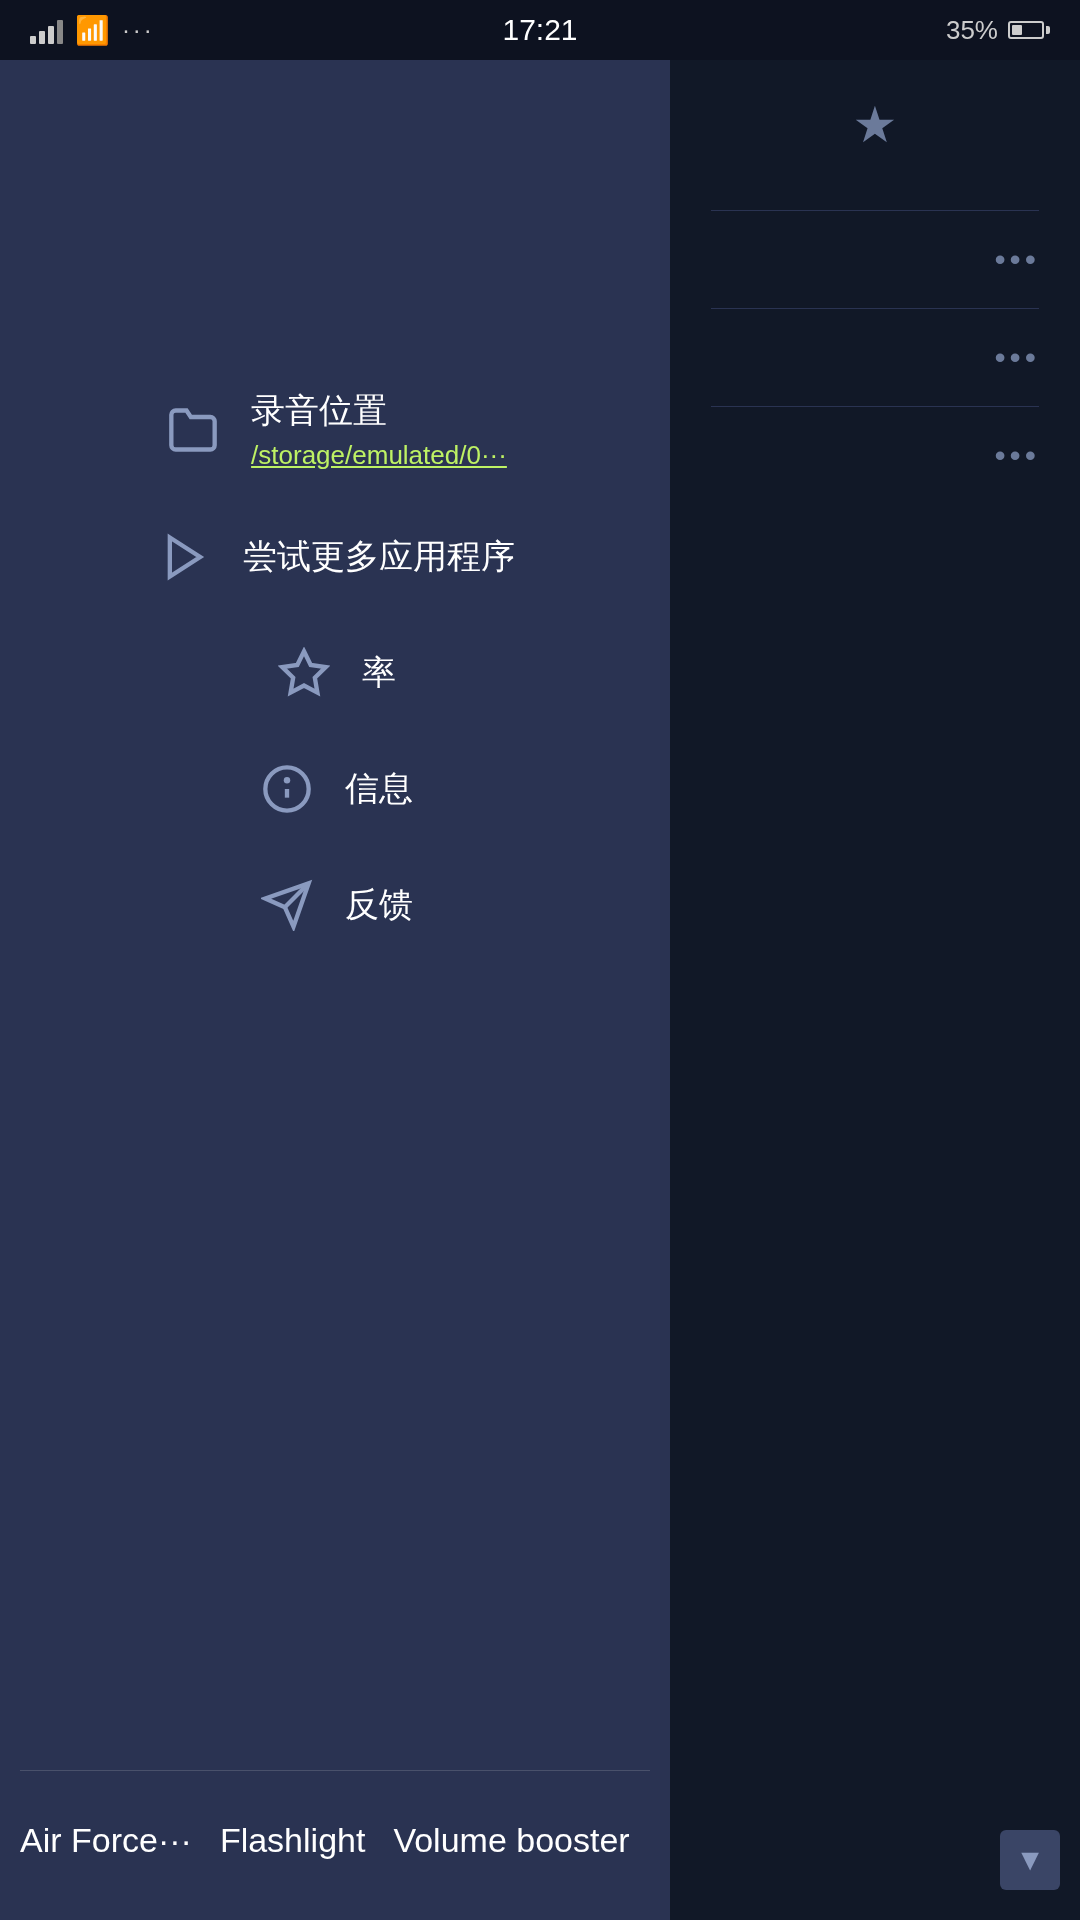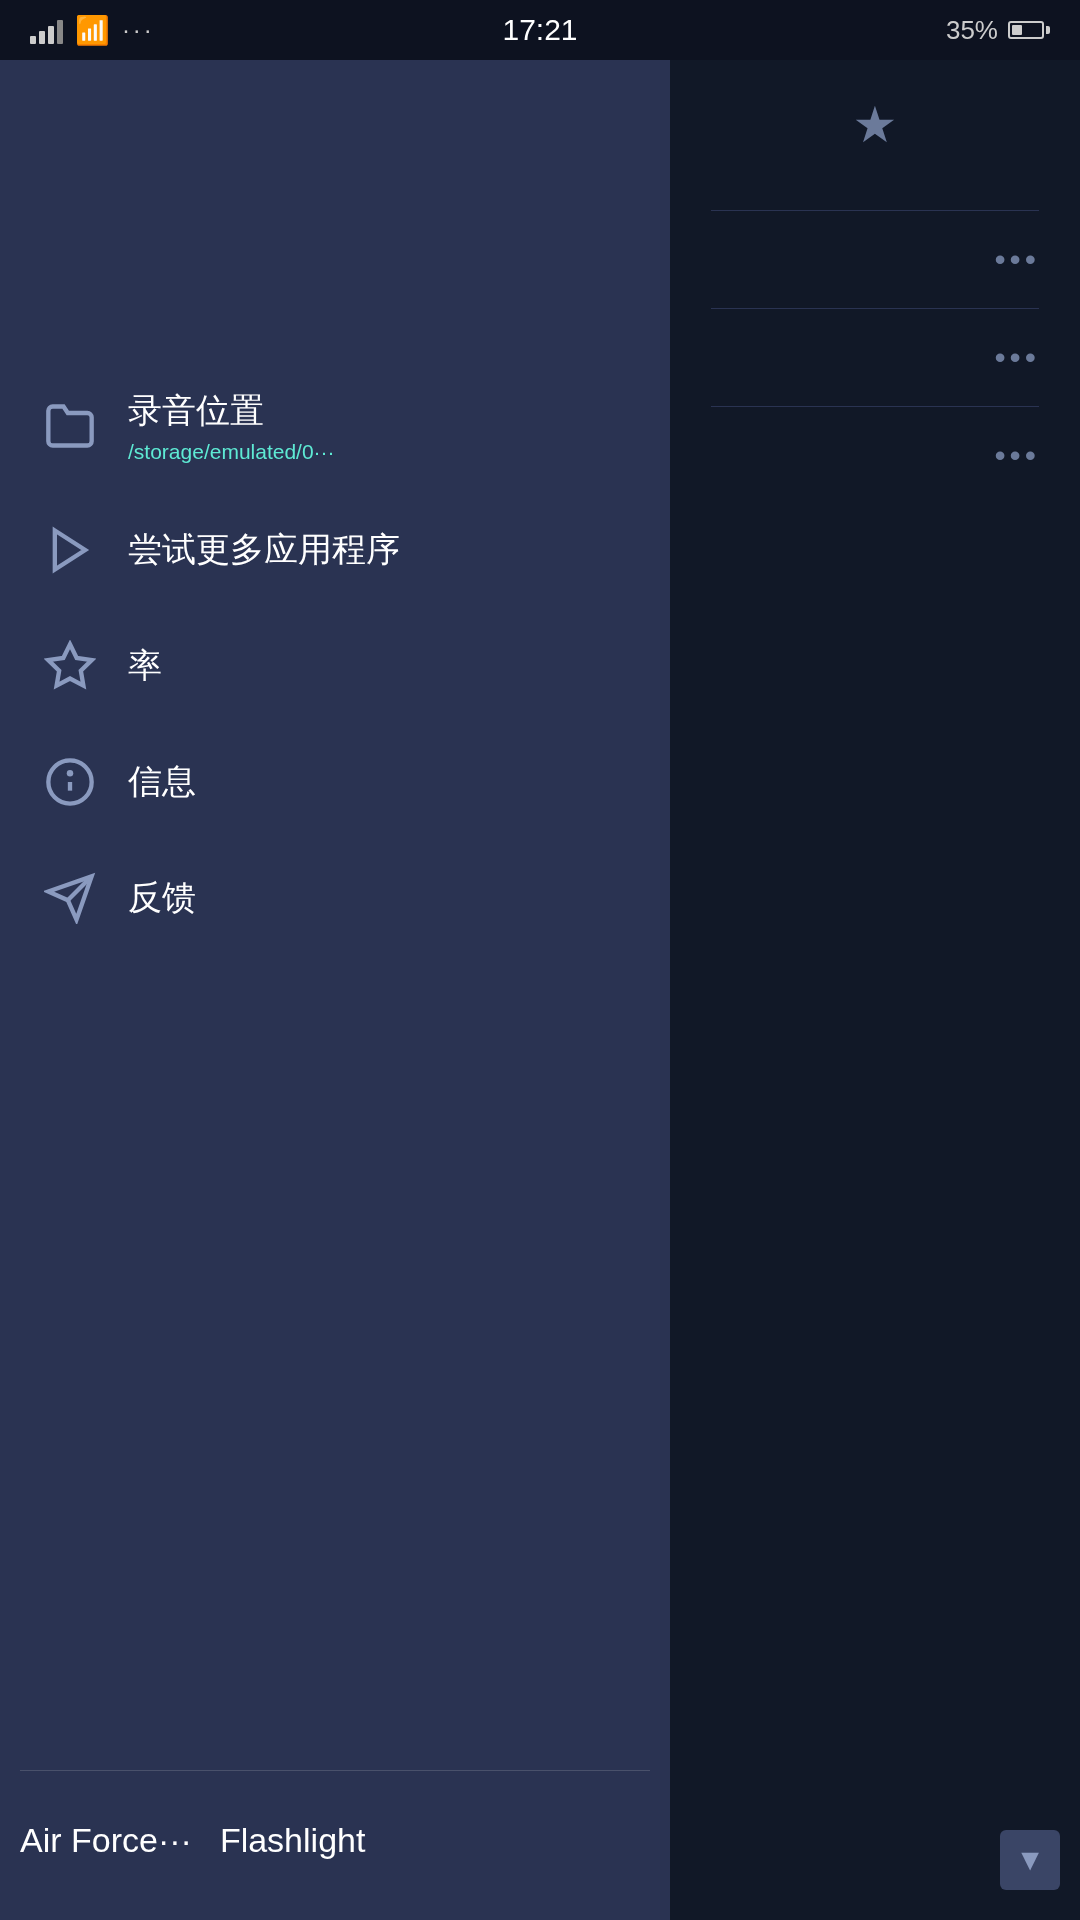--- a/index.html
+++ b/index.html
@@ -131,20 +131,21 @@
       padding: 0 20px;
     }
 
     .menu-item {
       display: flex;
       align-items: center;
       padding: 28px 20px;
       cursor: pointer;
       gap: 28px;
       border-radius: 6px;
+      justify-content: center;
     }
 
     .menu-icon {
       width: 60px;
       height: 60px;
       display: flex;
       align-items: center;
       justify-content: center;
       flex-shrink: 0;
     }
@@ -163,22 +164,23 @@
       gap: 6px;
     }
 
     .menu-title {
       color: #ffffff;
       font-size: 34px;
       font-weight: 400;
     }
 
     .menu-subtitle {
-      color: #5eead4;
-      font-size: 21px;
+      color: #bef264;
+      font-size: 26px;
+      text-decoration: underline;
     }
 
     
     .drawer-divider {
       height: 1px;
       background: rgba(255,255,255,0.15);
       margin: 10px 20px;
     }
 
     
@@ -362,20 +364,21 @@
       </div>
 
     </div>
 
     <div class="drawer-divider"></div>
 
     <div class="drawer-bottom">
       <div class="app-names-row">
         <span class="app-name">Air Force···</span>
         <span class="app-name">Flashlight</span>
+        <span class="app-name">Volume booster</span>
       </div>
     </div>
 
   </div>
 
   <div class="right-panel">
 
     <div class="star-btn">
       <span class="star-icon">★</span>
     </div>

